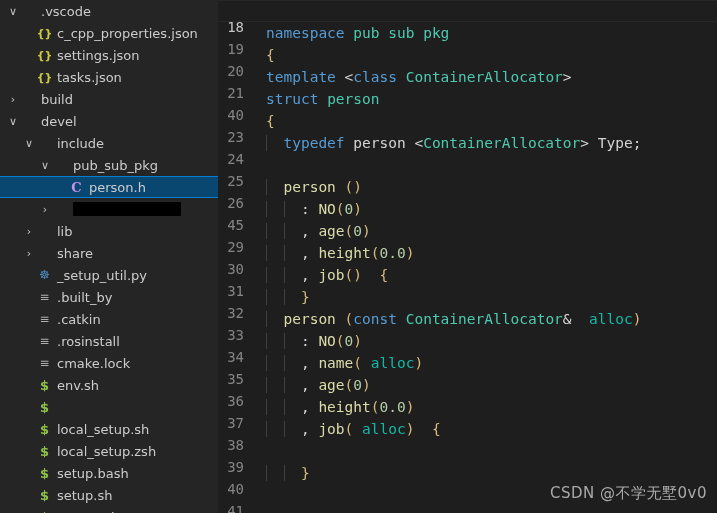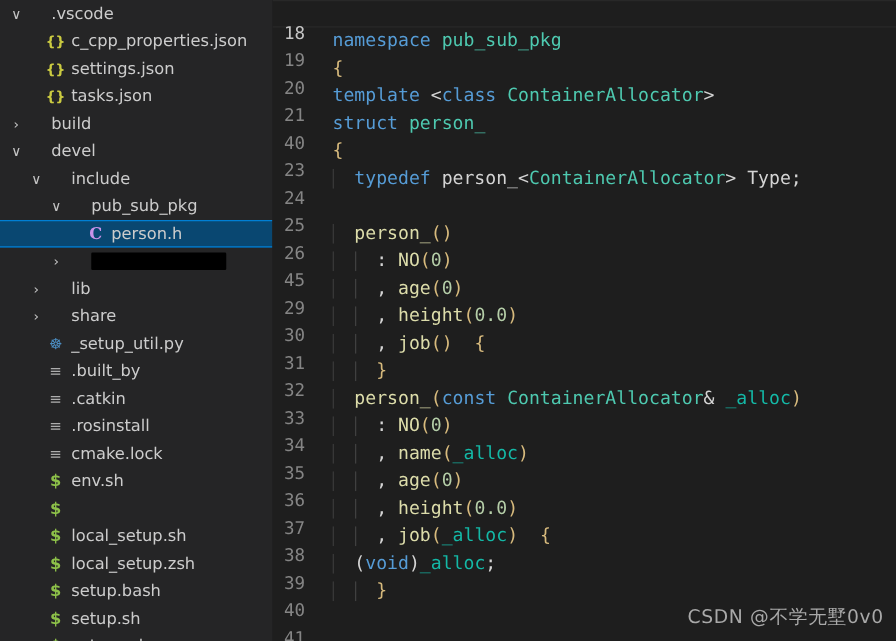--- a/index.html
+++ b/index.html
@@ -265,20 +265,20 @@
         <div class="code-line"><span class="ln">29</span><span class="ctext"><span class="guide" style="left: 0px;"></span><span class="guide" style="left: 17.6px;"></span><span class="t-plain">    , </span><span class="t-fn">age</span><span class="t-paren-y">(</span><span class="t-num">0</span><span class="t-paren-y">)</span></span></div>
         <div class="code-line"><span class="ln">30</span><span class="ctext"><span class="guide" style="left: 0px;"></span><span class="guide" style="left: 17.6px;"></span><span class="t-plain">    , </span><span class="t-fn">height</span><span class="t-paren-y">(</span><span class="t-num">0.0</span><span class="t-paren-y">)</span></span></div>
         <div class="code-line"><span class="ln">31</span><span class="ctext"><span class="guide" style="left: 0px;"></span><span class="guide" style="left: 17.6px;"></span><span class="t-plain">    , </span><span class="t-fn">job</span><span class="t-paren-y">()</span><span class="t-plain">  </span><span class="t-brace-y">{</span></span></div>
         <div class="code-line"><span class="ln">32</span><span class="ctext"><span class="guide" style="left: 0px;"></span><span class="guide" style="left: 17.6px;"></span><span class="t-plain">    </span><span class="t-brace-y">}</span></span></div>
         <div class="code-line"><span class="ln">33</span><span class="ctext"><span class="guide" style="left: 0px;"></span><span class="t-plain">  </span><span class="t-fn">person_</span><span class="t-paren-y">(</span><span class="t-kw">const</span><span class="t-plain"> </span><span class="t-type">ContainerAllocator</span><span class="t-plain">&amp; </span><span class="t-var">_alloc</span><span class="t-paren-y">)</span></span></div>
         <div class="code-line"><span class="ln">34</span><span class="ctext"><span class="guide" style="left: 0px;"></span><span class="guide" style="left: 17.6px;"></span><span class="t-plain">    : </span><span class="t-fn">NO</span><span class="t-paren-y">(</span><span class="t-num">0</span><span class="t-paren-y">)</span></span></div>
         <div class="code-line"><span class="ln">35</span><span class="ctext"><span class="guide" style="left: 0px;"></span><span class="guide" style="left: 17.6px;"></span><span class="t-plain">    , </span><span class="t-fn">name</span><span class="t-paren-y">(</span><span class="t-var">_alloc</span><span class="t-paren-y">)</span></span></div>
         <div class="code-line"><span class="ln">36</span><span class="ctext"><span class="guide" style="left: 0px;"></span><span class="guide" style="left: 17.6px;"></span><span class="t-plain">    , </span><span class="t-fn">age</span><span class="t-paren-y">(</span><span class="t-num">0</span><span class="t-paren-y">)</span></span></div>
         <div class="code-line"><span class="ln">37</span><span class="ctext"><span class="guide" style="left: 0px;"></span><span class="guide" style="left: 17.6px;"></span><span class="t-plain">    , </span><span class="t-fn">height</span><span class="t-paren-y">(</span><span class="t-num">0.0</span><span class="t-paren-y">)</span></span></div>
         <div class="code-line"><span class="ln">38</span><span class="ctext"><span class="guide" style="left: 0px;"></span><span class="guide" style="left: 17.6px;"></span><span class="t-plain">    , </span><span class="t-fn">job</span><span class="t-paren-y">(</span><span class="t-var">_alloc</span><span class="t-paren-y">)</span><span class="t-plain">  </span><span class="t-brace-y">{</span></span></div>
-        <div class="code-line"><span class="ln">39</span><span class="ctext"><span class="guide" style="left: 0px;"></span><span class="t-plain">  (</span><span class="t-kw">void</span><span class="t-plain">)</span><span class="t-var">_alloc</span><span class="t-plain">;</span></span></div>
+        <div class="code-line"><span class="ln">39</span></div>
         <div class="code-line"><span class="ln">40</span><span class="ctext"><span class="guide" style="left: 0px;"></span><span class="guide" style="left: 17.6px;"></span><span class="t-plain">    </span><span class="t-brace-y">}</span></span></div>
         <div class="code-line"><span class="ln">41</span><span class="ctext"><span class="guide" style="left: 0px;"></span><span class="guide" style="left: 17.6px;"></span></span></div>
       </div>
     <div id="watermark">CSDN @不学无墅0v0</div>
   </div>
 
 </div>
 
 </body></html>

